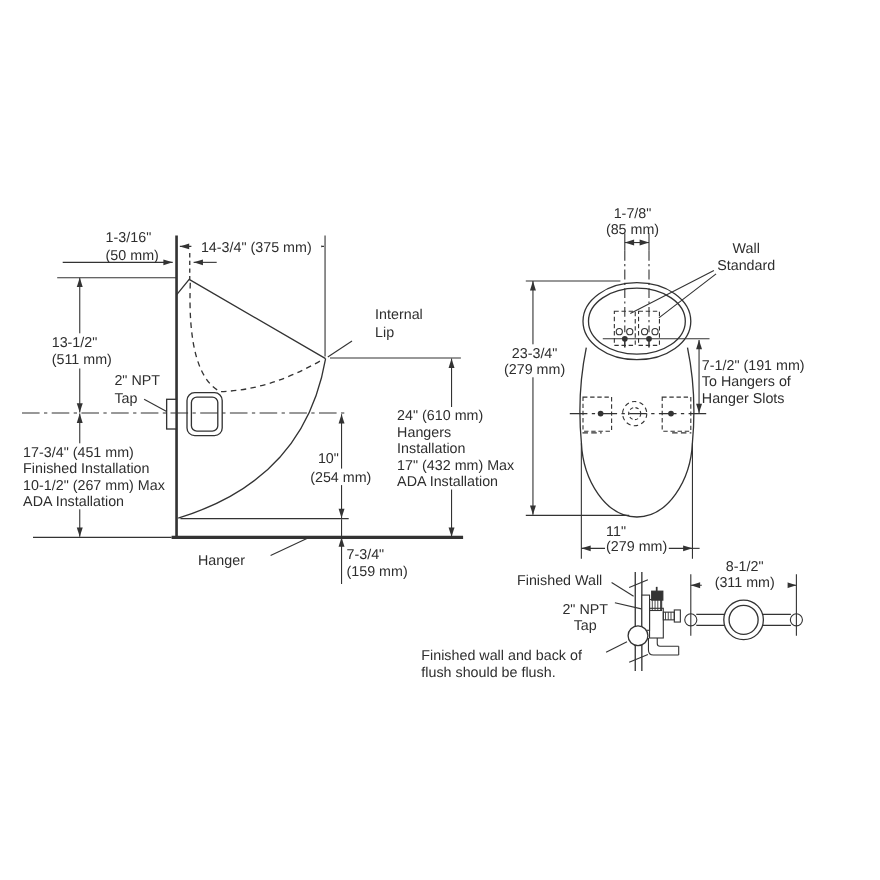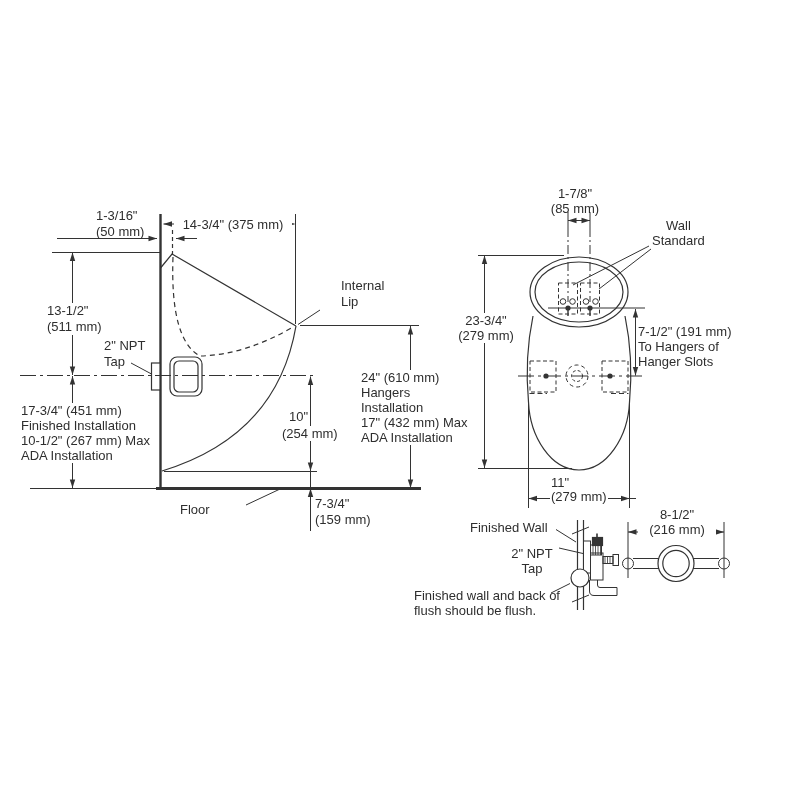--- a/index.html
+++ b/index.html
@@ -164,21 +164,21 @@
   </div>
 
   <div class="lbl bg" style="left:288px;top:409px;">
     <div>10"</div>
   </div>
   <div class="lbl bg" style="left:281px;top:426px;text-align:right;">
     <div>(254 mm)</div>
   </div>
 
   <div class="lbl" style="left:180px;top:502px;">
-    <div>Floor</div>
+    <div>Hanger</div>
   </div>
 
   <div class="lbl lh16 bg" style="left:314px;top:496px;">
     <div>7-3/4"</div>
     <div>(159 mm)</div>
   </div>
 
   <div class="lbl ctr" style="left:545px;top:186px;width:60px;">
     <div>1-7/8"</div>
     <div>(85 mm)</div>
@@ -209,23 +209,23 @@
 
   <div class="lbl" style="left:470px;top:520px;">
     <div>Finished Wall</div>
   </div>
 
   <div class="lbl ctr" style="left:506px;top:546px;width:52px;">
     <div>2" NPT</div>
     <div>Tap</div>
   </div>
 
-  <div class="lbl" style="left:383px;top:588px;margin-left:31px;">
+  <div class="lbl" style="left:383px;top:588px;">
     <div>Finished wall and back of</div>
     <div>flush should be flush.</div>
   </div>
 
   <div class="lbl ctr bg" style="left:638px;top:507px;width:76px;">
     <div>8-1/2"</div>
-    <div>(216 mm)</div>
+    <div>(311 mm)</div>
   </div>
 
 </div>
 
 </body></html>

